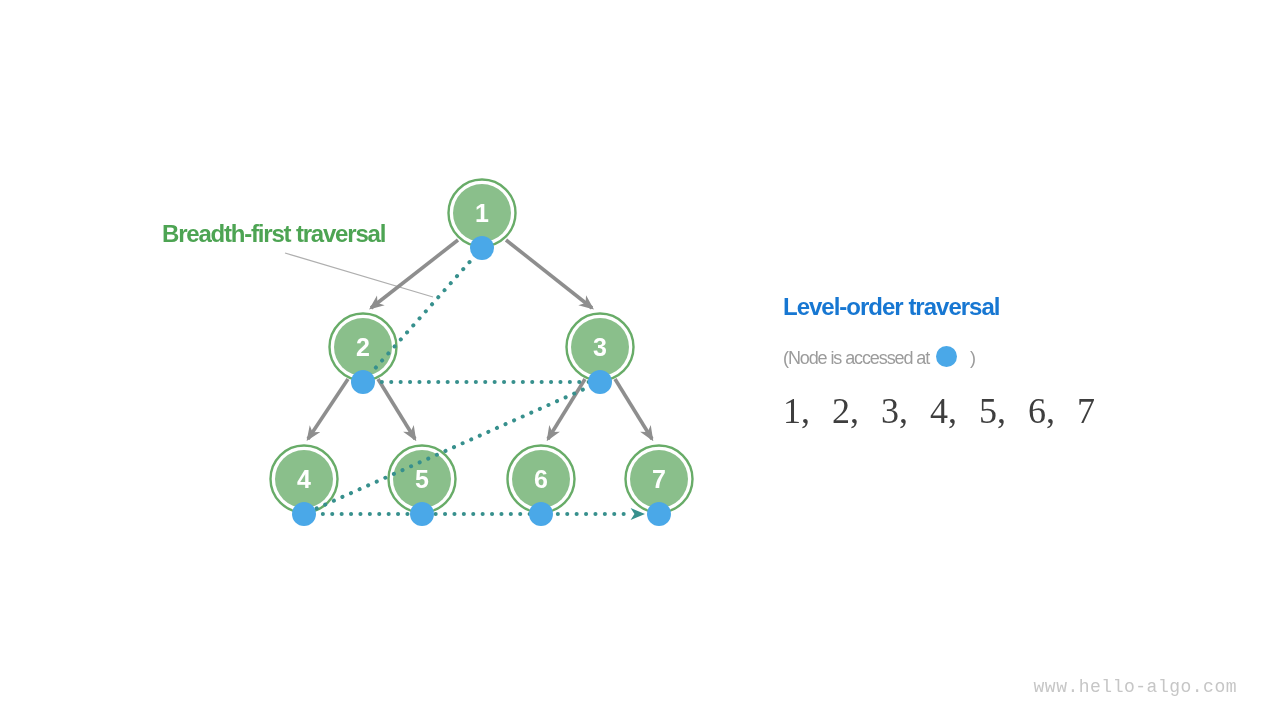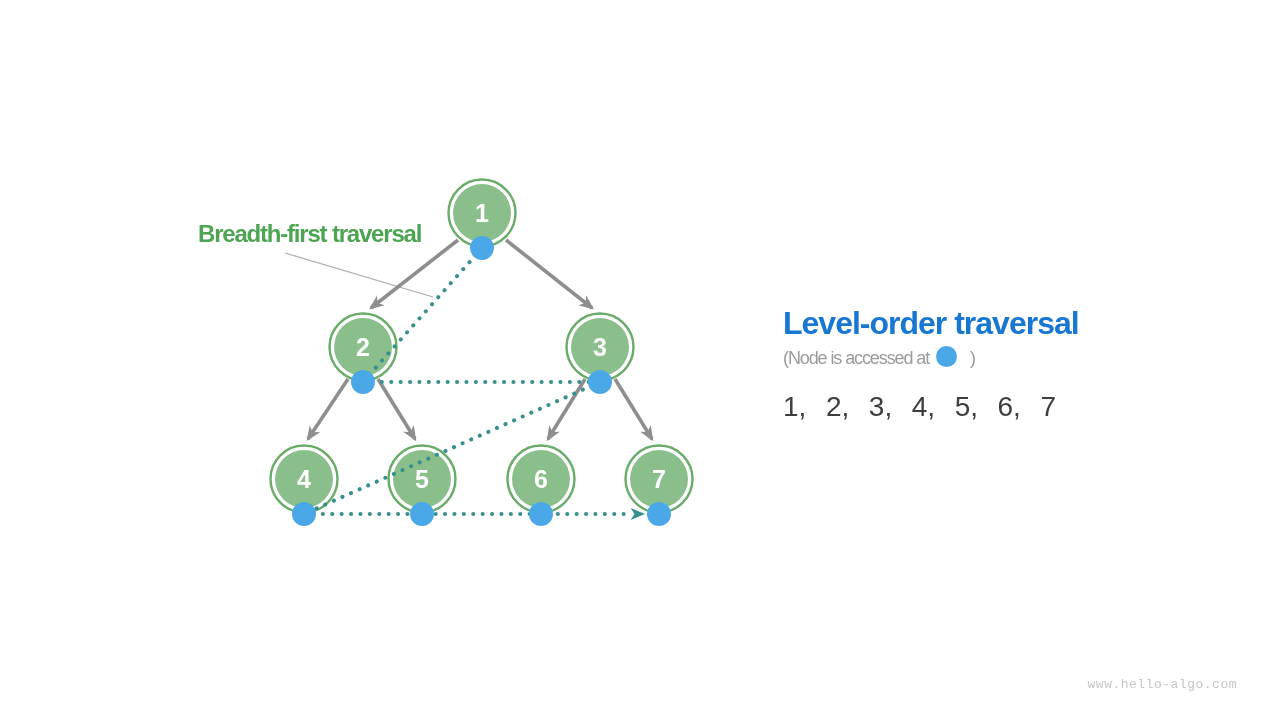--- a/index.html
+++ b/index.html
@@ -5,51 +5,51 @@
   html, body { margin: 0; padding: 0; background: #ffffff; }
   .canvas {
     position: relative;
     width: 1280px;
     height: 720px;
     background: #ffffff;
     overflow: hidden;
     font-family: "Liberation Sans", "DejaVu Sans", sans-serif;
   }
   .tree-svg { position: absolute; left: 0; top: 0; }
-  .overlay { position: absolute; white-space: pre; line-height: 1.1; margin-left: 36px; }
+  .overlay { position: absolute; white-space: pre; line-height: 1.1; }
   .bft-label {
     left: 162px; top: 221px;
     font-size: 24px; font-weight: bold; letter-spacing: -1.2px;
     color: #4DA453;
   }
   .legend { position: absolute; left: 783px; top: 0; }
   .legend-title {
-    position: absolute; left: 0; top: 306px; white-space: pre;
-    font-size: 32px; font-weight: bold; letter-spacing: -1px;
+    position: absolute; left: 0; top: 294px; white-space: pre;
+    font-size: 24px; font-weight: bold; letter-spacing: -1px;
     color: #1777D2; line-height: 1.1; width: 400px;
   }
   .legend-note {
     position: absolute; left: 0; top: 346px; white-space: pre;
     font-size: 18px; letter-spacing: -1.1px;
     color: #9B9B9B; line-height: 1.1; width: 400px;
   }
   .legend-note .dot {
     display: inline-block; width: 21px; height: 21px; border-radius: 50%;
     background: #4AA8E8; vertical-align: -3px;
     margin-left: 7px; margin-right: 9px;
   }
   .legend-seq {
     position: absolute; left: 0; top: 392px; white-space: pre;
-    font-size: 28px; letter-spacing: 0; word-spacing: 2px;
-    color: #3E3E3E; line-height: 1.1; width: 420px;
+    font-size: 36px; letter-spacing: 0; word-spacing: 2px;
+    color: #3E3E3E; line-height: 1.1; width: 420px; font-family: Liberation Serif, serif;
   }
   .watermark {
     position: absolute; right: 43px; top: 677px;
     font-family: "Liberation Mono", "DejaVu Sans Mono", monospace;
-    font-size: 13px; color: #C6C6C6; letter-spacing: 0.5px;
+    font-size: 18px; color: #C6C6C6; letter-spacing: 0.5px;
   }
   .node-label-text {
     font-family: "Liberation Sans", "DejaVu Sans", sans-serif;
     font-size: 25px; font-weight: bold; fill: #ffffff;
   }
 </style>
 </head>
 <body>
 
 <div class="canvas">

